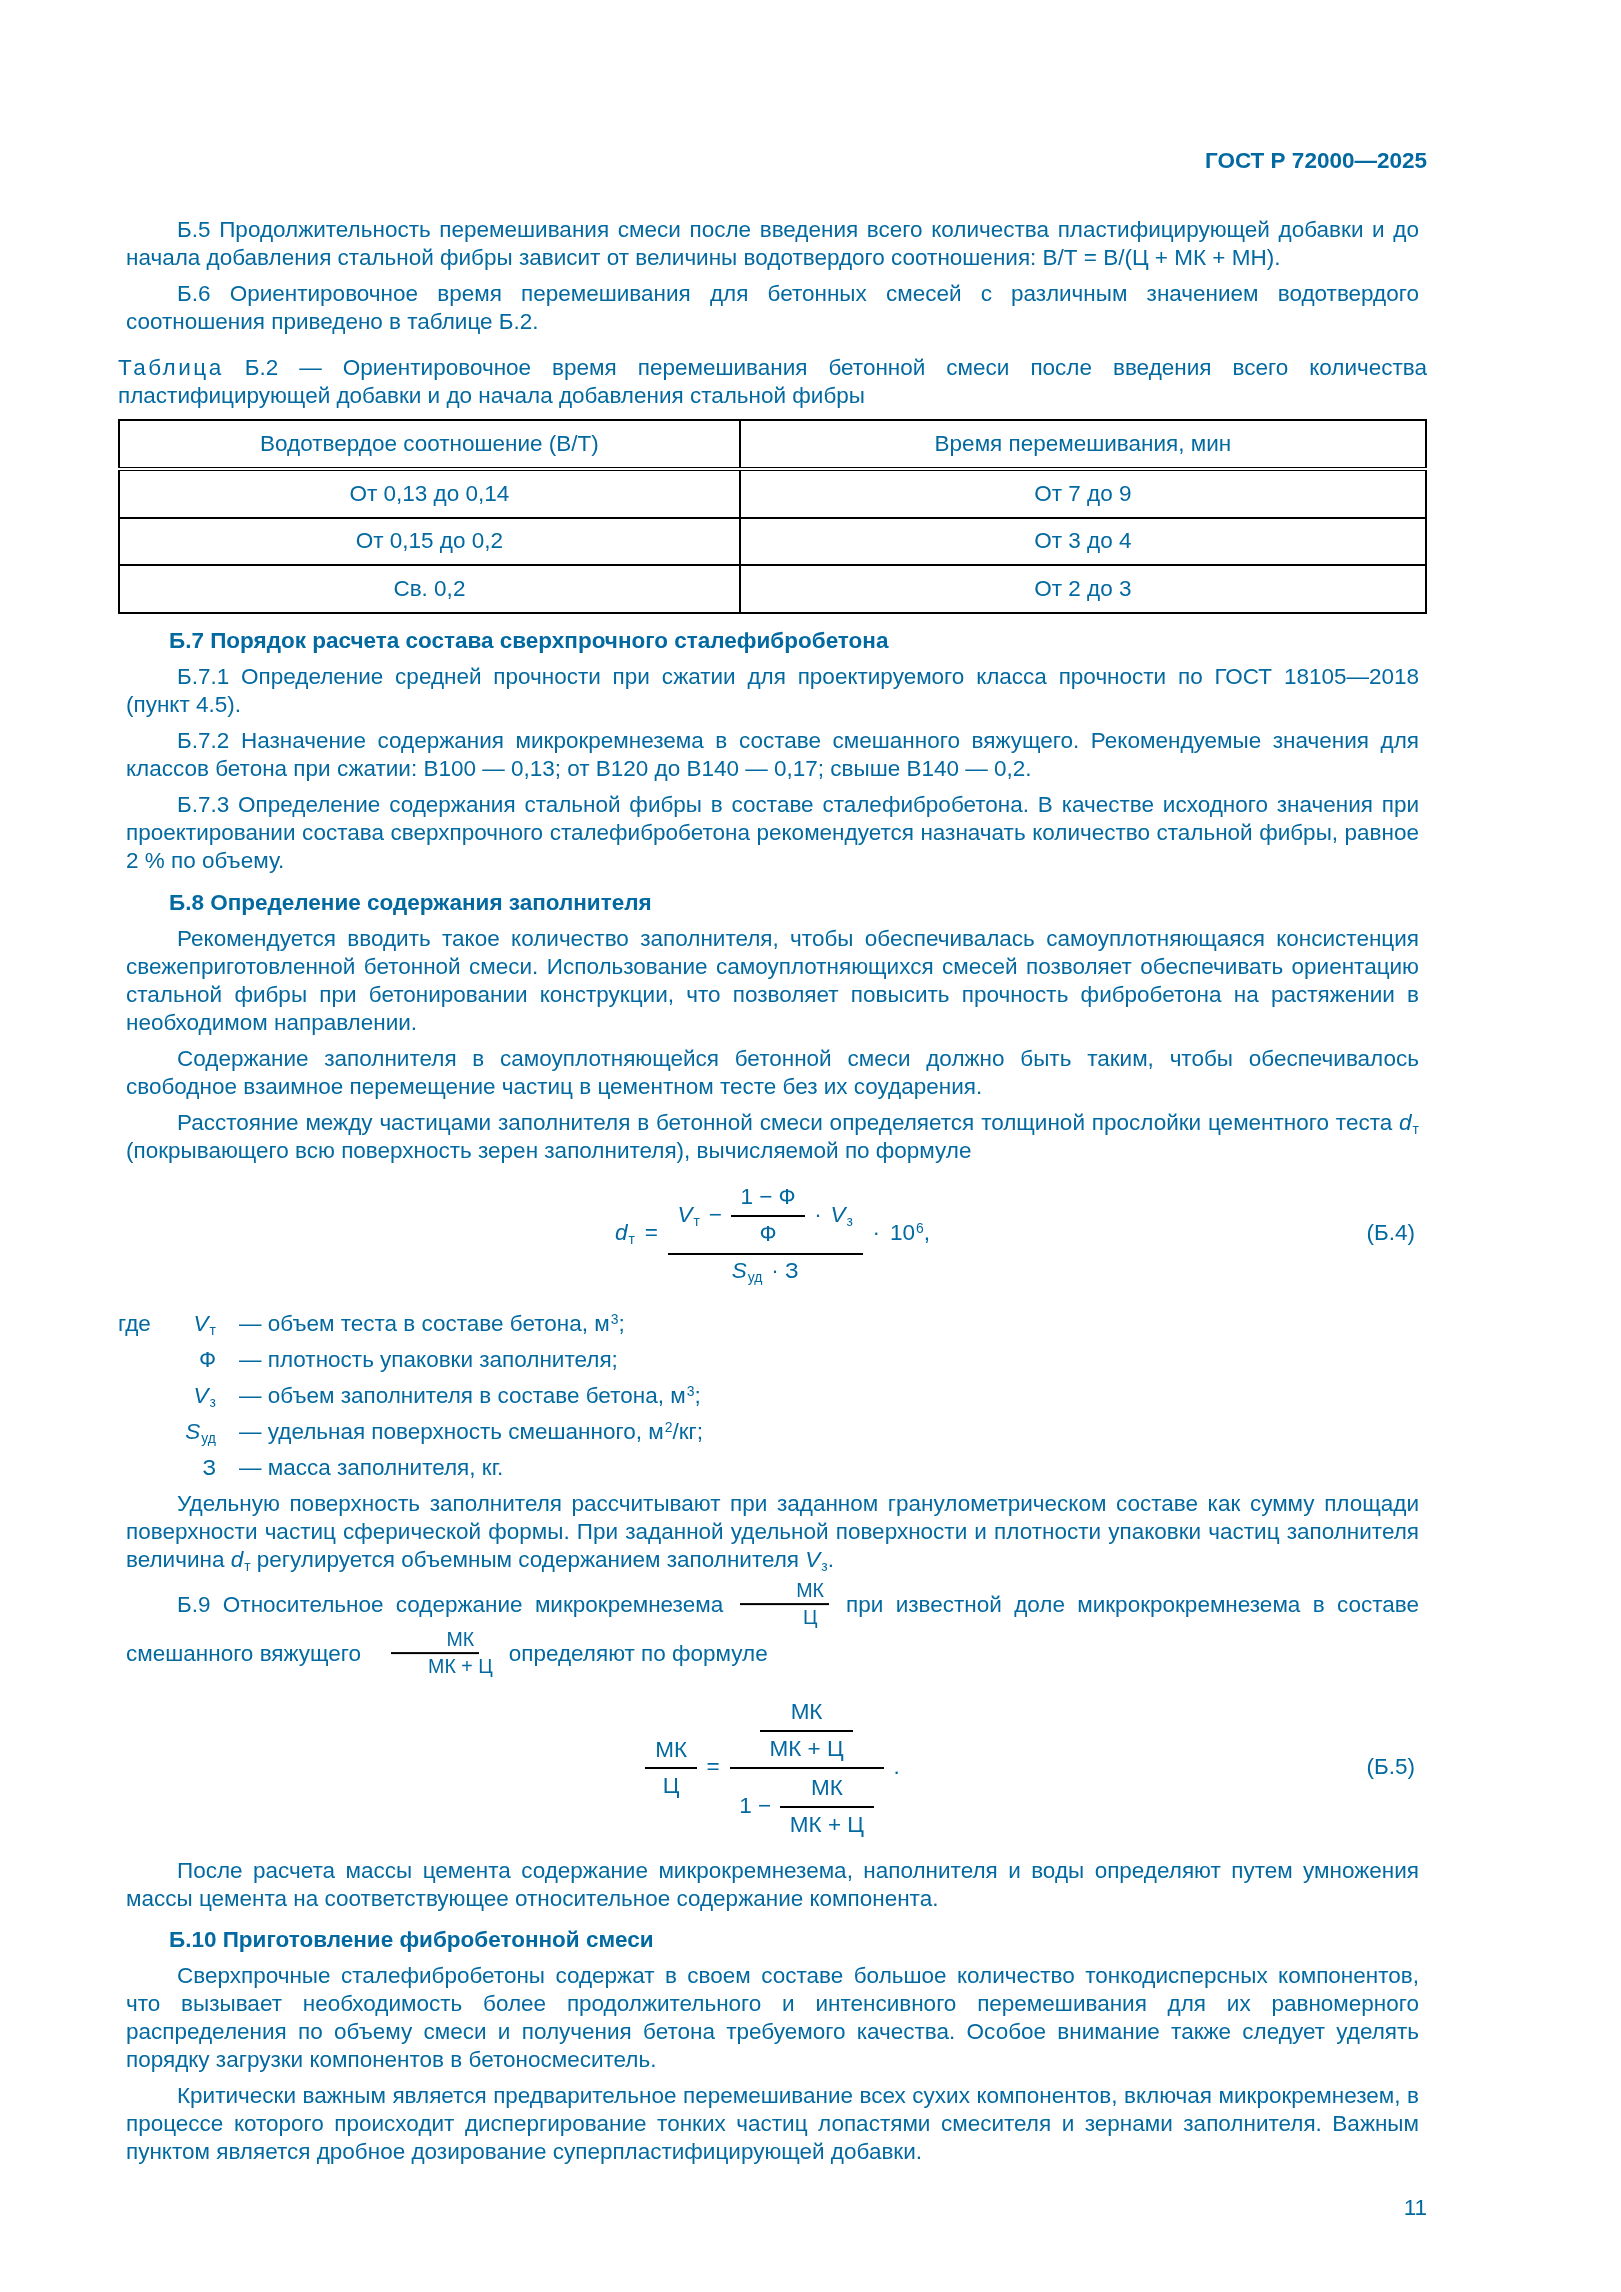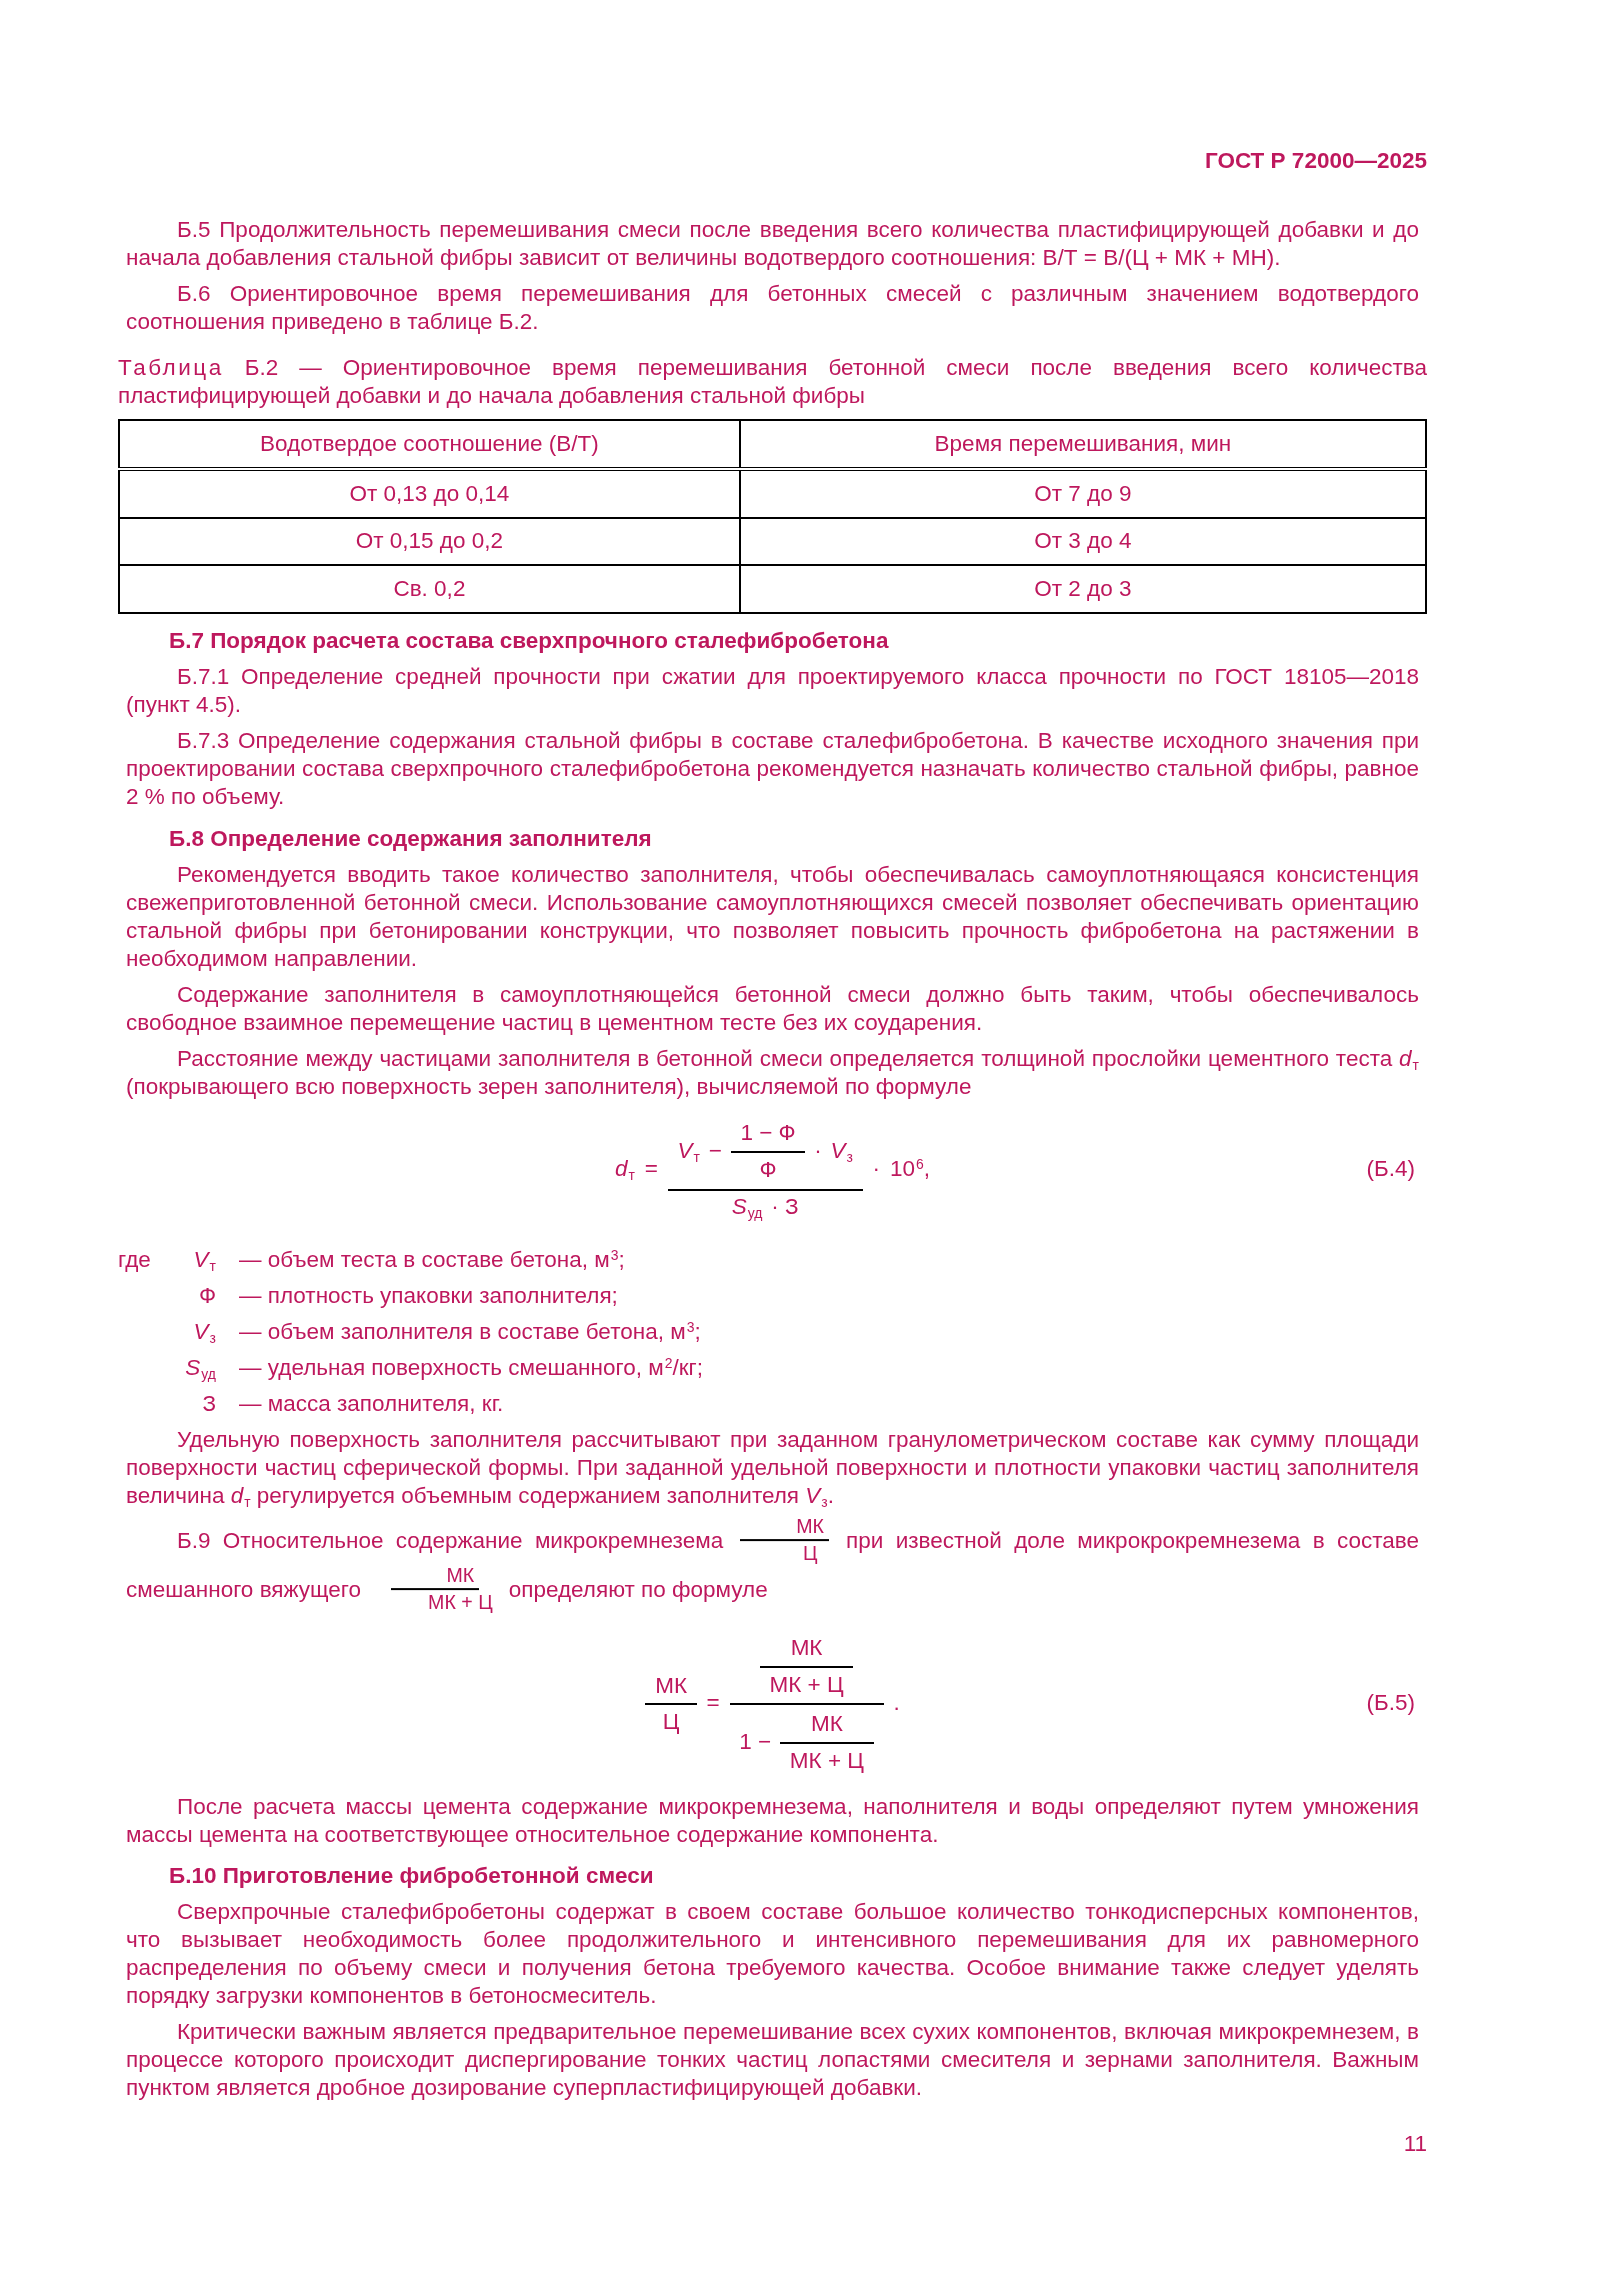--- a/index.html
+++ b/index.html
@@ -1,20 +1,20 @@
 <!DOCTYPE html>
 <html lang="ru"><head>
 <meta charset="utf-8">
 <title>ГОСТ Р 72000—2025 — страница 11</title>
 <style>
   html,body{margin:0;padding:0;background:#ffffff;}
   .page{
     position:relative;
     width:1621px;height:2293px;
-    background:#ffffff;color:#be185d;
+    background:#ffffff;color:#0369a1;
     font-family:"Liberation Sans","DejaVu Sans",sans-serif;
     font-size:22.5px;line-height:28px;
     overflow:hidden;
   }
   .content{position:absolute;left:118px;top:147px;width:1309px;}
   .doc-header{font-weight:700;text-align:right;margin:0 0 41px 0;}
   .para{margin:8px;text-align:justify;text-indent:51px;}
   .heading{margin:13.7px 0 7.8px 0;font-weight:700;text-indent:51px;text-align:justify;}
   .tbl-caption{margin:17.6px 0 9.8px 0;text-align:justify;}
   .cap-word{letter-spacing:2.5px;}
@@ -87,20 +87,21 @@
         </tr>
         <tr>
           <td>Св. 0,2</td>
           <td>От 2 до 3</td>
         </tr>
       </tbody>
     </table>
 
     <p class="heading">Б.7 Порядок расчета состава сверхпрочного сталефибробетона</p>
     <p class="para">Б.7.1 Определение средней прочности при сжатии для проектируемого класса прочности по ГОСТ 18105—2018 (пункт 4.5).</p>
+    <p class="para">Б.7.2 Назначение содержания микрокремнезема в составе смешанного вяжущего. Рекомендуемые значения для классов бетона при сжатии: В100 — 0,13; от В120 до В140 — 0,17; свыше В140 — 0,2.</p>
     <p class="para">Б.7.3 Определение содержания стальной фибры в составе сталефибробетона. В качестве исходного значения при проектировании состава сверхпрочного сталефибробетона рекомендуется назначать количество стальной фибры, равное 2 % по объему.</p>
 
     <p class="heading">Б.8 Определение содержания заполнителя</p>
     <p class="para">Рекомендуется вводить такое количество заполнителя, чтобы обеспечивалась самоуплотняющаяся консистенция свежеприготовленной бетонной смеси. Использование самоуплотняющихся смесей позволяет обеспечивать ориентацию стальной фибры при бетонировании конструкции, что позволяет повысить прочность фибробетона на растяжении в необходимом направлении.</p>
     <p class="para">Содержание заполнителя в самоуплотняющейся бетонной смеси должно быть таким, чтобы обеспечивалось свободное взаимное перемещение частиц в цементном тесте без их соударения.</p>
 
     <p class="para"><span>Расстояние между частицами заполнителя в бетонной смеси определяется толщиной прослойки цементного теста </span><span class="ivar">d</span><sub class="fsub">т</sub><span> (покрывающего всю поверхность зерен заполнителя), вычисляемой по формуле</span></p>
 
     <div class="formula">
       <div class="f-body">

